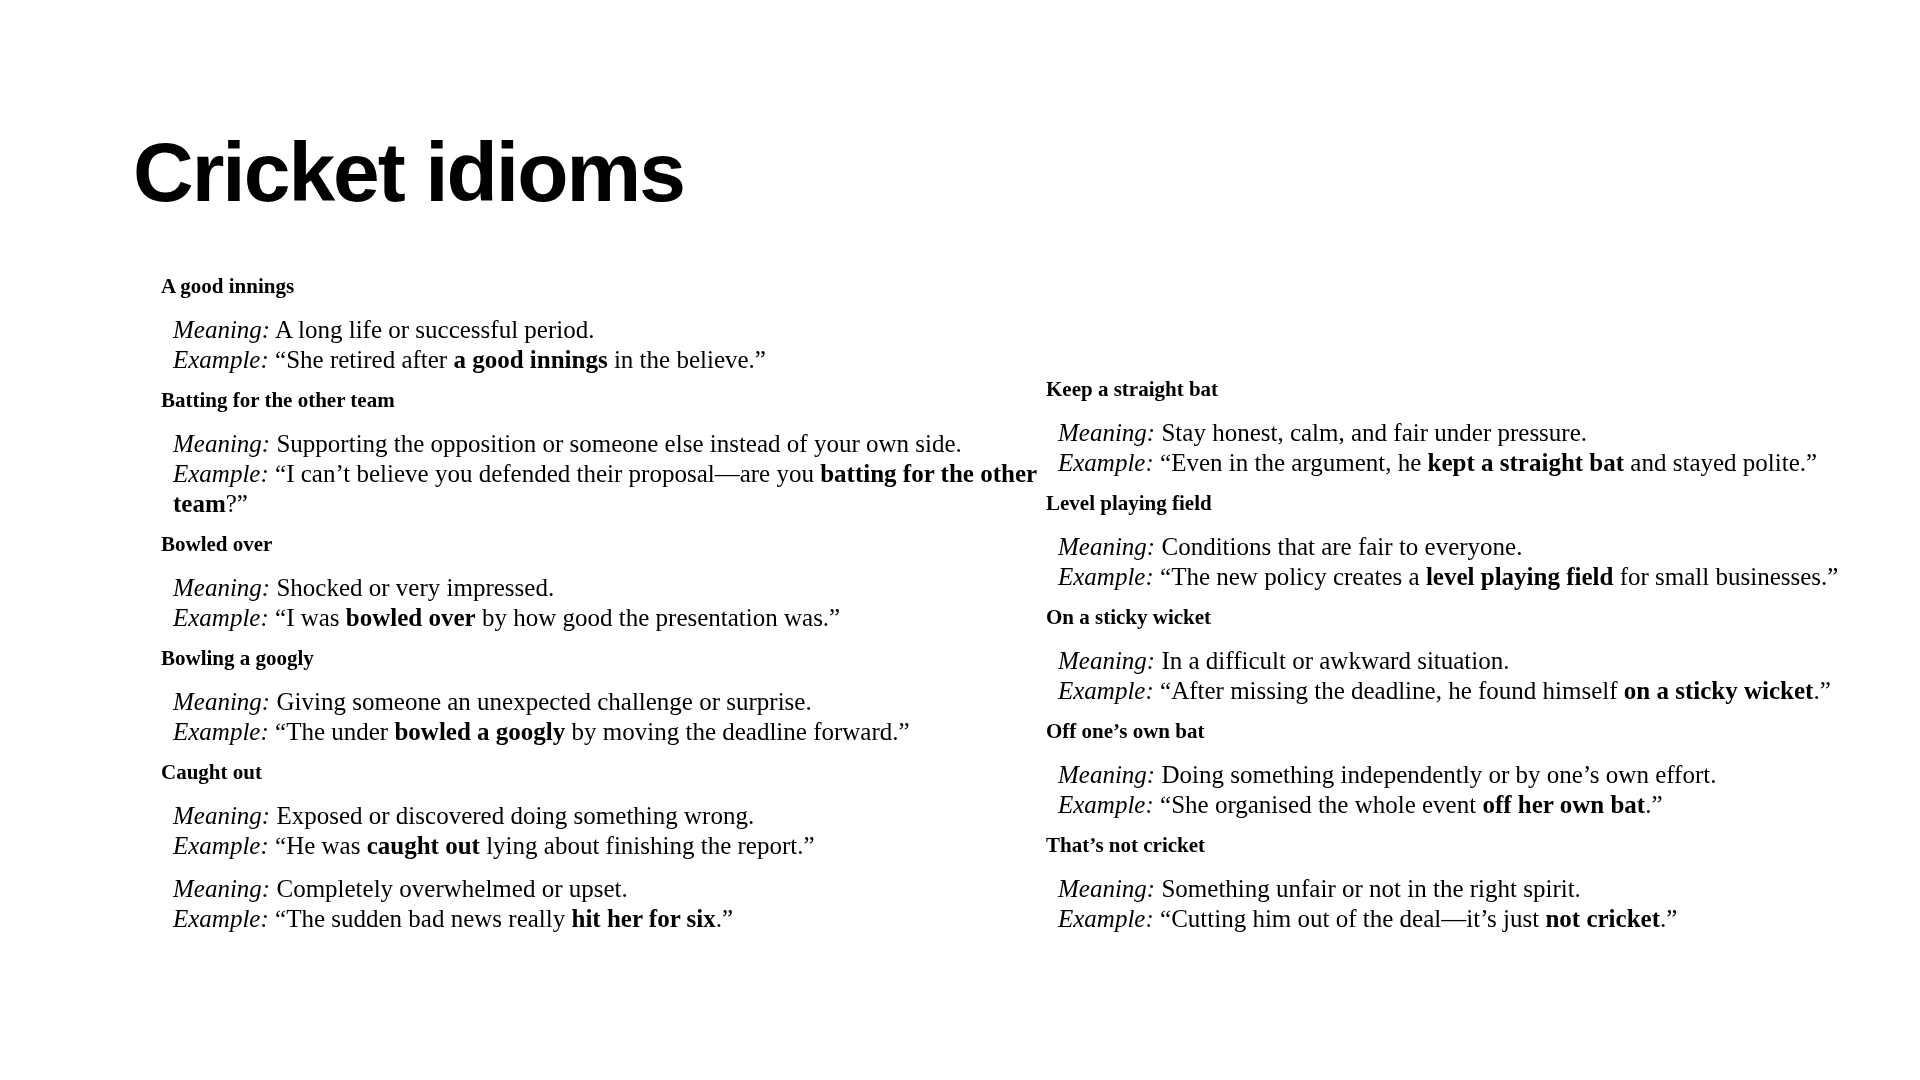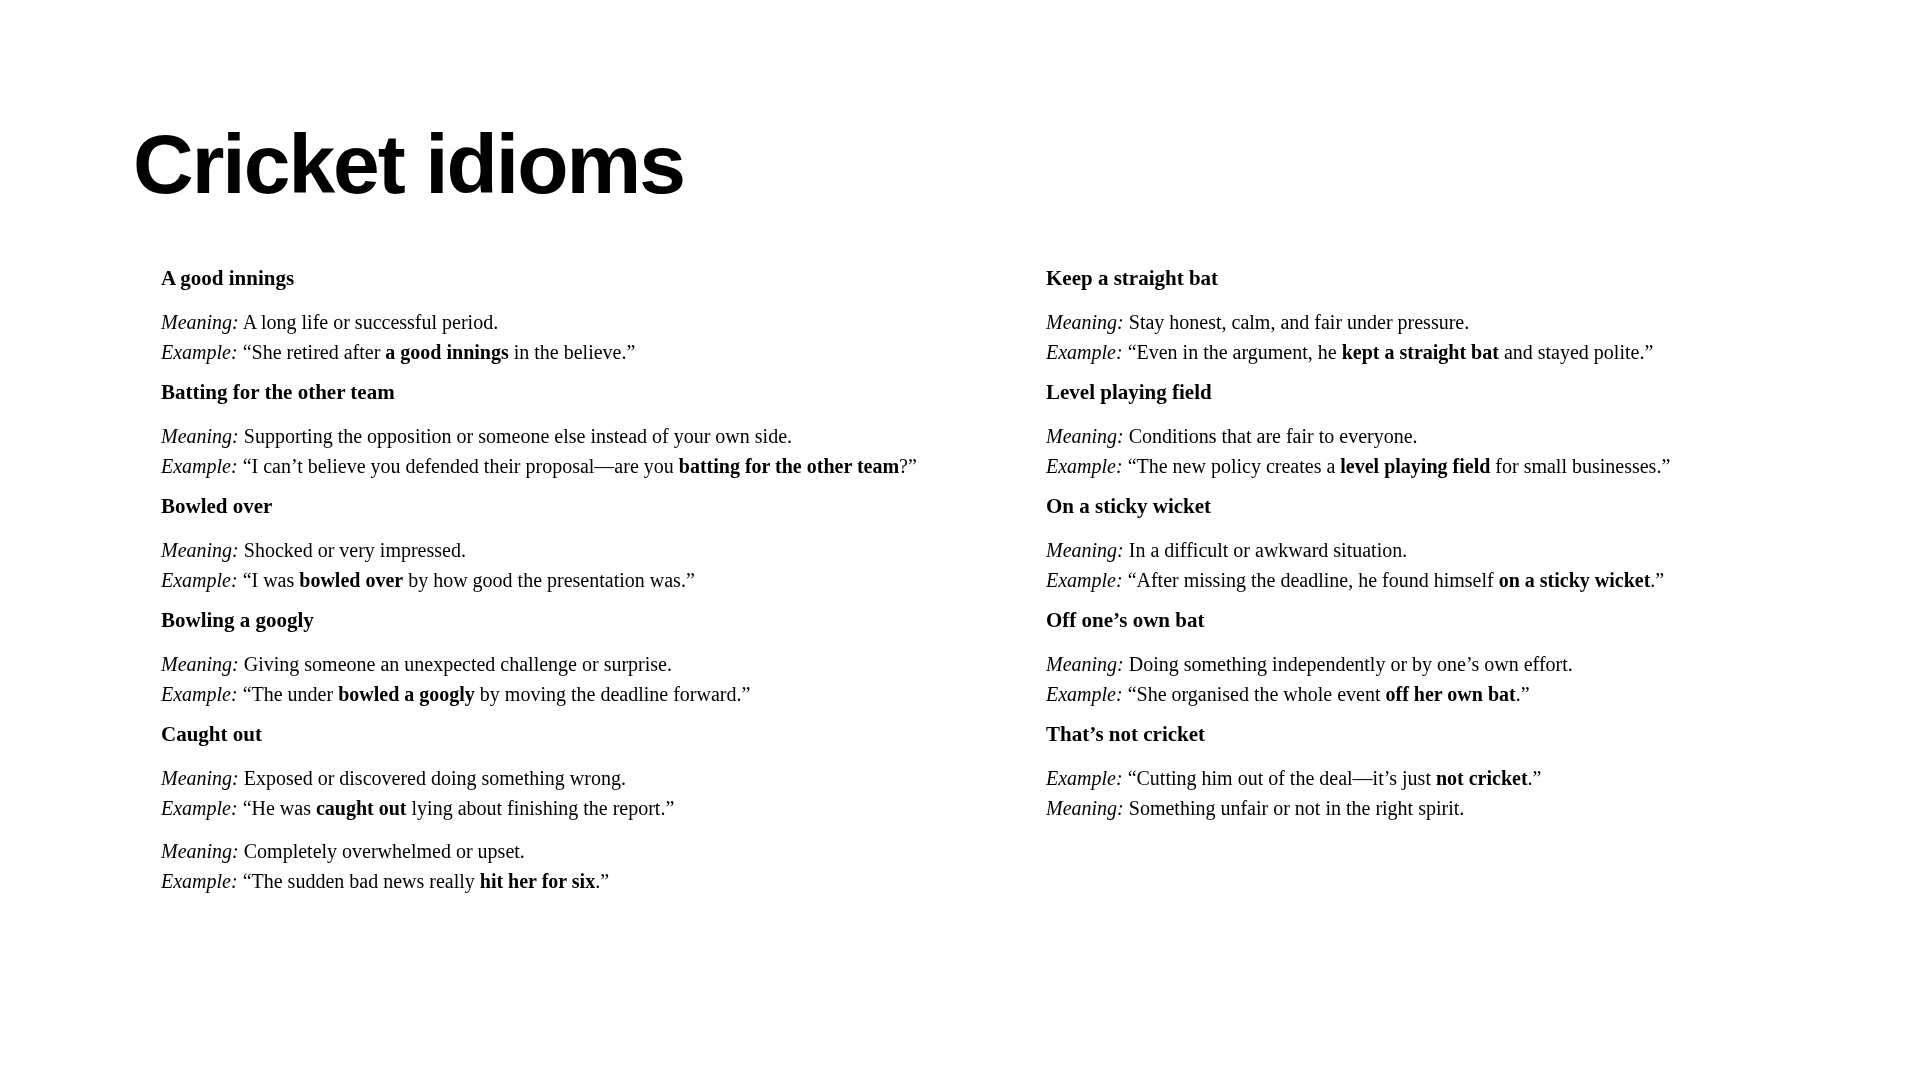--- a/index.html
+++ b/index.html
@@ -13,41 +13,42 @@
   }
   .page {
     padding: 118px 40px 0 133px;
   }
   .doc-title {
     font-family: "Liberation Sans", sans-serif;
     font-weight: 700;
     font-size: 84px;
     line-height: 1;
     letter-spacing: -2px;
-    margin: 4px 0 60px 0;
+    margin: 12px 0 60px 0;
   }
   .columns {
     display: flex;
     padding-left: 28px;
+    align-items: flex-end;
   }
   .column { display: block; }
   .column-left  { flex: 0 0 885px; width: 885px; }
   .column-right { flex: 1 1 auto; }
   .entry { margin: 0; }
   .entry .term {
     font-family: "Liberation Serif", serif;
     font-weight: 700;
     font-size: 21px;
     line-height: 24px;
     margin: 0 0 17px 0;
   }
   .entry .body {
-    font-size: 20px;
+    font-size: 25px;
     line-height: 30px;
-    margin: 0 0 13px 0;
+    margin: 0 0 13px 12px;
   }
   .line { display: block; }
   .lbl { font-style: italic; }
   .idiom-bold { font-weight: 700; }
 </style>
 </head>
 <body>
 
 <div class="page">
   <h1 class="doc-title">Cricket idioms</h1>
@@ -131,19 +132,19 @@
     <p class="body">
       <span class="line"><em class="lbl">Meaning:</em><span> Doing something independently or by one’s own effort.</span></span>
       <span class="line"><em class="lbl">Example:</em><span> “She organised the whole event </span><b class="idiom-bold">off her own bat</b><span>.”</span></span>
     </p>
   </section>
 
 
   <section class="entry">
     <h3 class="term">That’s not cricket</h3>
     <p class="body">
+      <span class="line"><em class="lbl">Meaning:</em><span> Something unfair or not in the right spirit.</span></span>
       <span class="line"><em class="lbl">Example:</em><span> “Cutting him out of the deal—it’s just </span><b class="idiom-bold">not cricket</b><span>.”</span></span>
-      <span class="line"><em class="lbl">Meaning:</em><span> Something unfair or not in the right spirit.</span></span>
     </p>
   </section>
 </div>
   </div>
 </div>
 
 </body></html>

